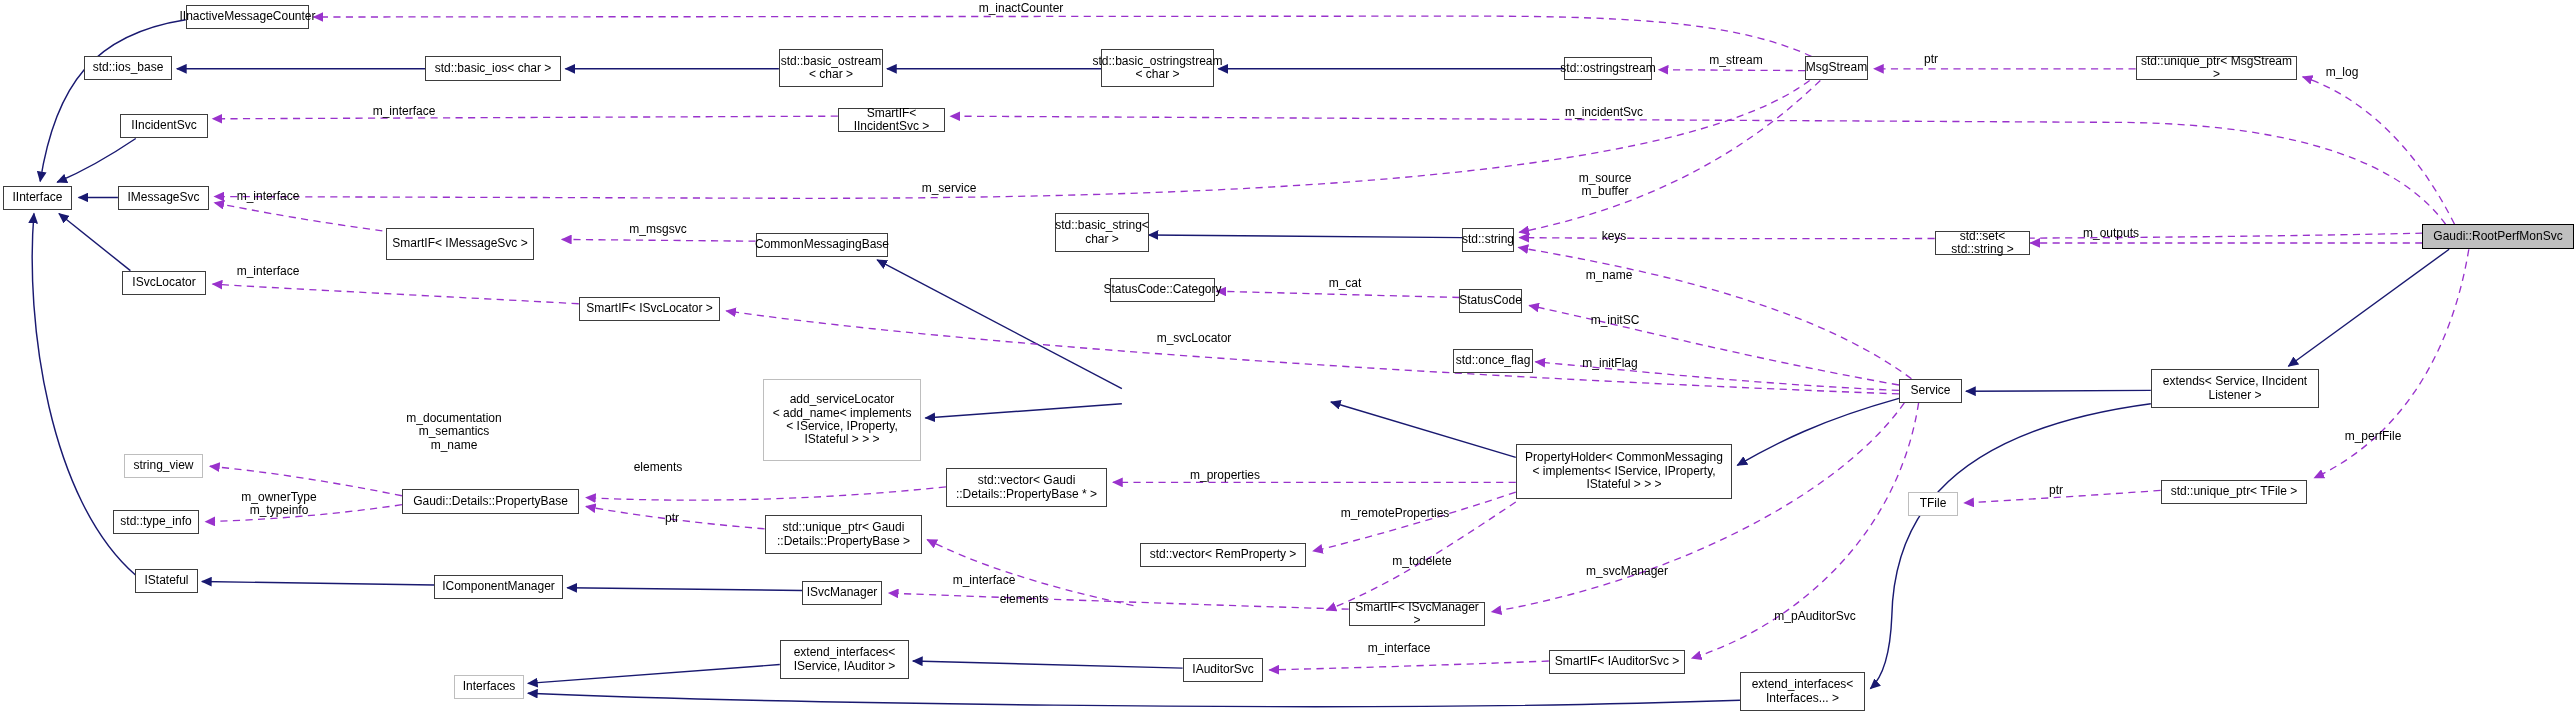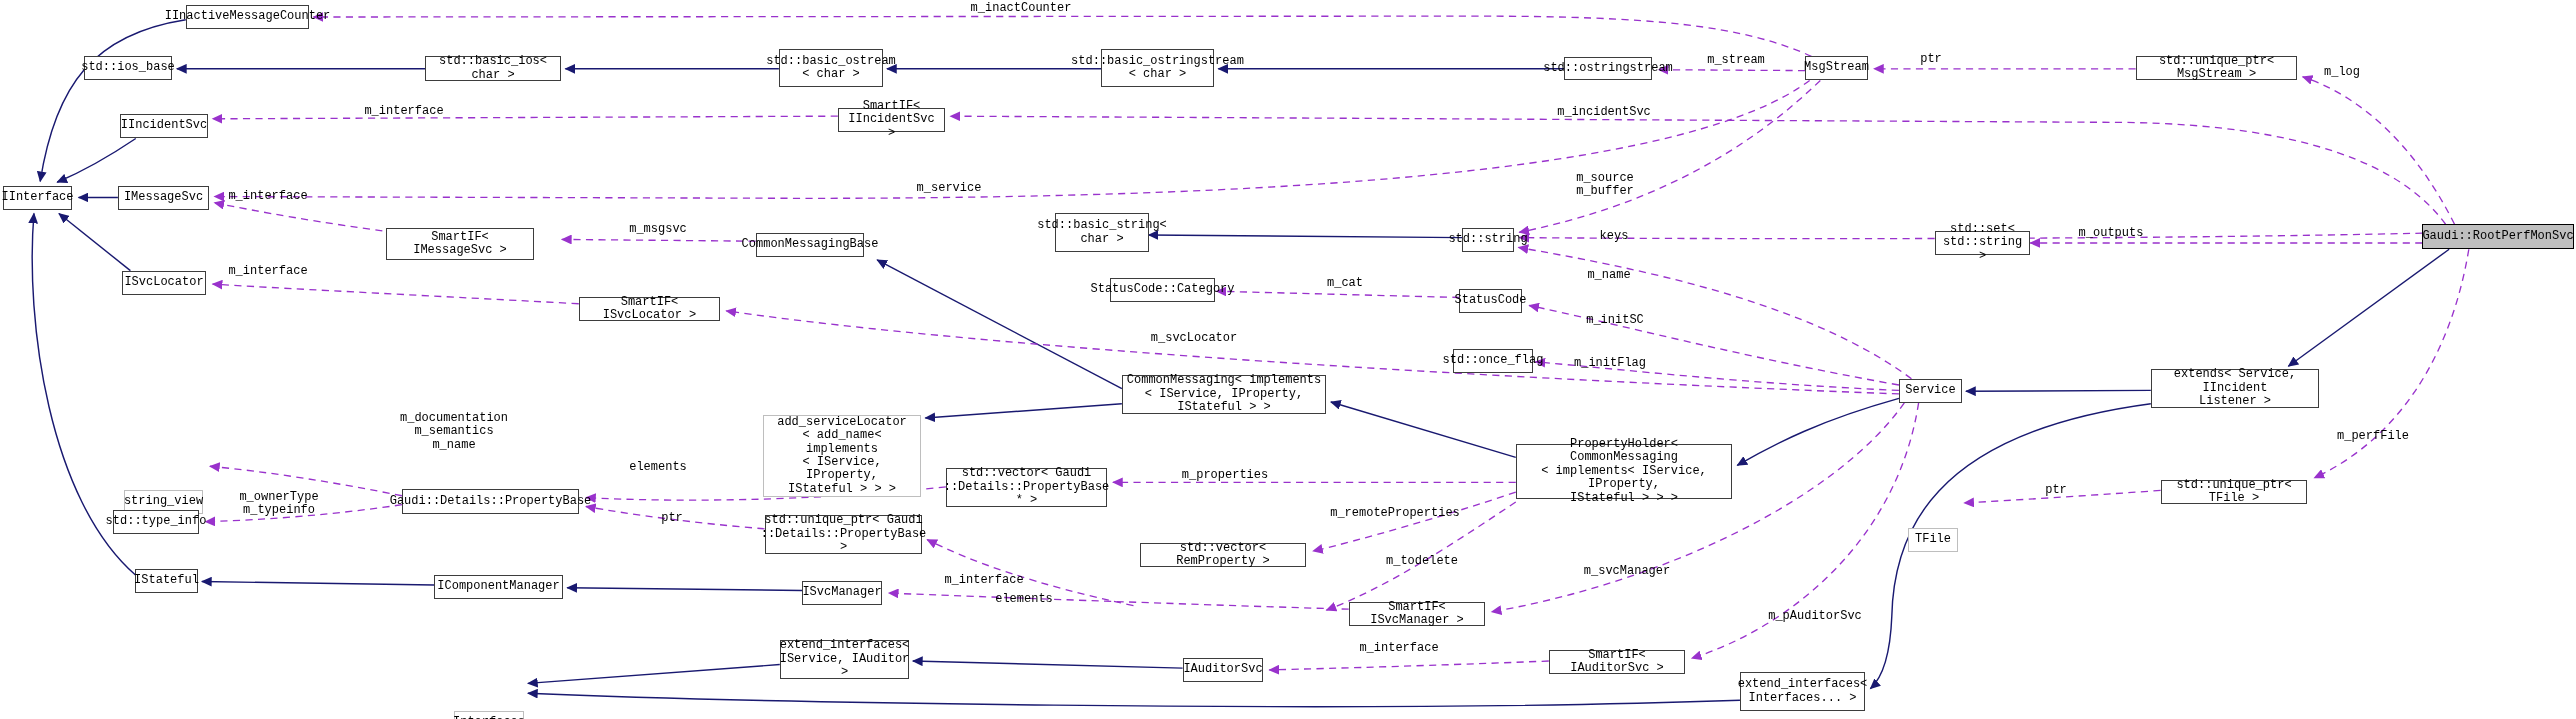--- a/index.html
+++ b/index.html
@@ -1,23 +1,23 @@
 <!DOCTYPE html>
 <html style="font-size:14.3px"><head>
 <meta charset="utf-8">
 <style>
   html,body{margin:0;padding:0;background:#ffffff;}
   #canvas{position:relative;width:2576px;height:720px;background:#ffffff;overflow:hidden;
-          font-family:Liberation Mono, monospace;}
+          font-family:Liberation Sans, sans-serif;}
   #edges{position:absolute;left:0;top:0;width:2576px;height:720px;}
   .node{position:absolute;display:flex;align-items:center;justify-content:center;
         background:#ffffff;border:0.9px solid #3d3d3d;color:#000;
         font-size:12px;line-height:13.4px;text-align:center;white-space:pre-line;
         box-sizing:border-box;padding:0.9px 3.6px;z-index:2;}
-  .node.external{border-color:#bebebe;margin-top:36px;}
+  .node.external{border-color:#bebebe;}
   .node.main{background:#bfbfbf;border:1.4px solid #000;}
   .elabel{position:absolute;transform:translateX(-50%);color:#000;font-size:12px;
           line-height:13.4px;text-align:center;white-space:pre-line;z-index:3;}
 </style>
 </head>
 <body>
 
 <div id="canvas">
 
   <svg id="edges" viewBox="0 0 2884 806" xmlns="http://www.w3.org/2000/svg">
@@ -100,41 +100,39 @@
 &lt; char &gt;</div>
   <div class="node" style="left:1564px;top:57px;width:88px;height:23px">std::ostringstream</div>
   <div class="node" style="left:1805px;top:56px;width:63px;height:24px">MsgStream</div>
   <div class="node" style="left:2136px;top:56px;width:161px;height:24px">std::unique_ptr&lt; MsgStream &gt;</div>
   <div class="node main" style="left:2422px;top:224px;width:152px;height:25px">Gaudi::RootPerfMonSvc</div>
   <div class="node" style="left:120px;top:114px;width:88px;height:24px">IIncidentSvc</div>
   <div class="node" style="left:838px;top:108px;width:107px;height:24px">SmartIF&lt; IIncidentSvc &gt;</div>
   <div class="node" style="left:3px;top:186px;width:69px;height:24px">IInterface</div>
   <div class="node" style="left:118px;top:186px;width:91px;height:24px">IMessageSvc</div>
   <div class="node" style="left:386px;top:228px;width:148px;height:32px">SmartIF&lt; IMessageSvc &gt;</div>
-  <div class="node" style="left:756px;top:233px;width:108px;height:24px">CommonMessagingBase</div>
+  <div class="node" style="left:756px;top:233px;width:132px;height:24px">CommonMessagingBase</div>
   <div class="node" style="left:1055px;top:213px;width:94px;height:39px">std::basic_string&lt;
 char &gt;</div>
   <div class="node" style="left:1462px;top:228px;width:52px;height:24px">std::string</div>
   <div class="node" style="left:1935px;top:231px;width:95px;height:24px">std::set&lt; std::string &gt;</div>
   <div class="node" style="left:122px;top:271px;width:84px;height:24px">ISvcLocator</div>
   <div class="node" style="left:579px;top:297px;width:141px;height:24px">SmartIF&lt; ISvcLocator &gt;</div>
   <div class="node" style="left:1110px;top:278px;width:105px;height:24px">StatusCode::Category</div>
   <div class="node" style="left:1459px;top:289px;width:63px;height:24px">StatusCode</div>
   <div class="node" style="left:1453px;top:349px;width:80px;height:24px">std::once_flag</div>
   <div class="node" style="left:1899px;top:379px;width:63px;height:24px">Service</div>
   <div class="node" style="left:2151px;top:369px;width:168px;height:39px">extends&lt; Service, IIncident
 Listener &gt;</div>
   <div class="node" style="left:2161px;top:480px;width:146px;height:24px">std::unique_ptr&lt; TFile &gt;</div>
   <div class="node external" style="left:1908px;top:492px;width:50px;height:24px">TFile</div>
   <div class="node external" style="left:763px;top:379px;width:158px;height:82px">add_serviceLocator
 &lt; add_name&lt; implements
 &lt; IService, IProperty,
 IStateful &gt; &gt; &gt;</div>
-  <div class="node" style="left:1122px;top:375px;width:204px;height:39px">CommonMessaging&lt; implements
-&lt; IService, IProperty, IStateful &gt; &gt;</div>
   <div class="node" style="left:1516px;top:444px;width:216px;height:55px">PropertyHolder&lt; CommonMessaging
 &lt; implements&lt; IService, IProperty,
 IStateful &gt; &gt; &gt;</div>
   <div class="node" style="left:946px;top:468px;width:161px;height:39px">std::vector&lt; Gaudi
 ::Details::PropertyBase * &gt;</div>
   <div class="node" style="left:1140px;top:543px;width:166px;height:24px">std::vector&lt; RemProperty &gt;</div>
   <div class="node external" style="left:124px;top:454px;width:79px;height:24px">string_view</div>
   <div class="node" style="left:113px;top:510px;width:86px;height:24px">std::type_info</div>
   <div class="node" style="left:402px;top:489px;width:177px;height:25px">Gaudi::Details::PropertyBase</div>
   <div class="node" style="left:765px;top:515px;width:157px;height:39px">std::unique_ptr&lt; Gaudi

